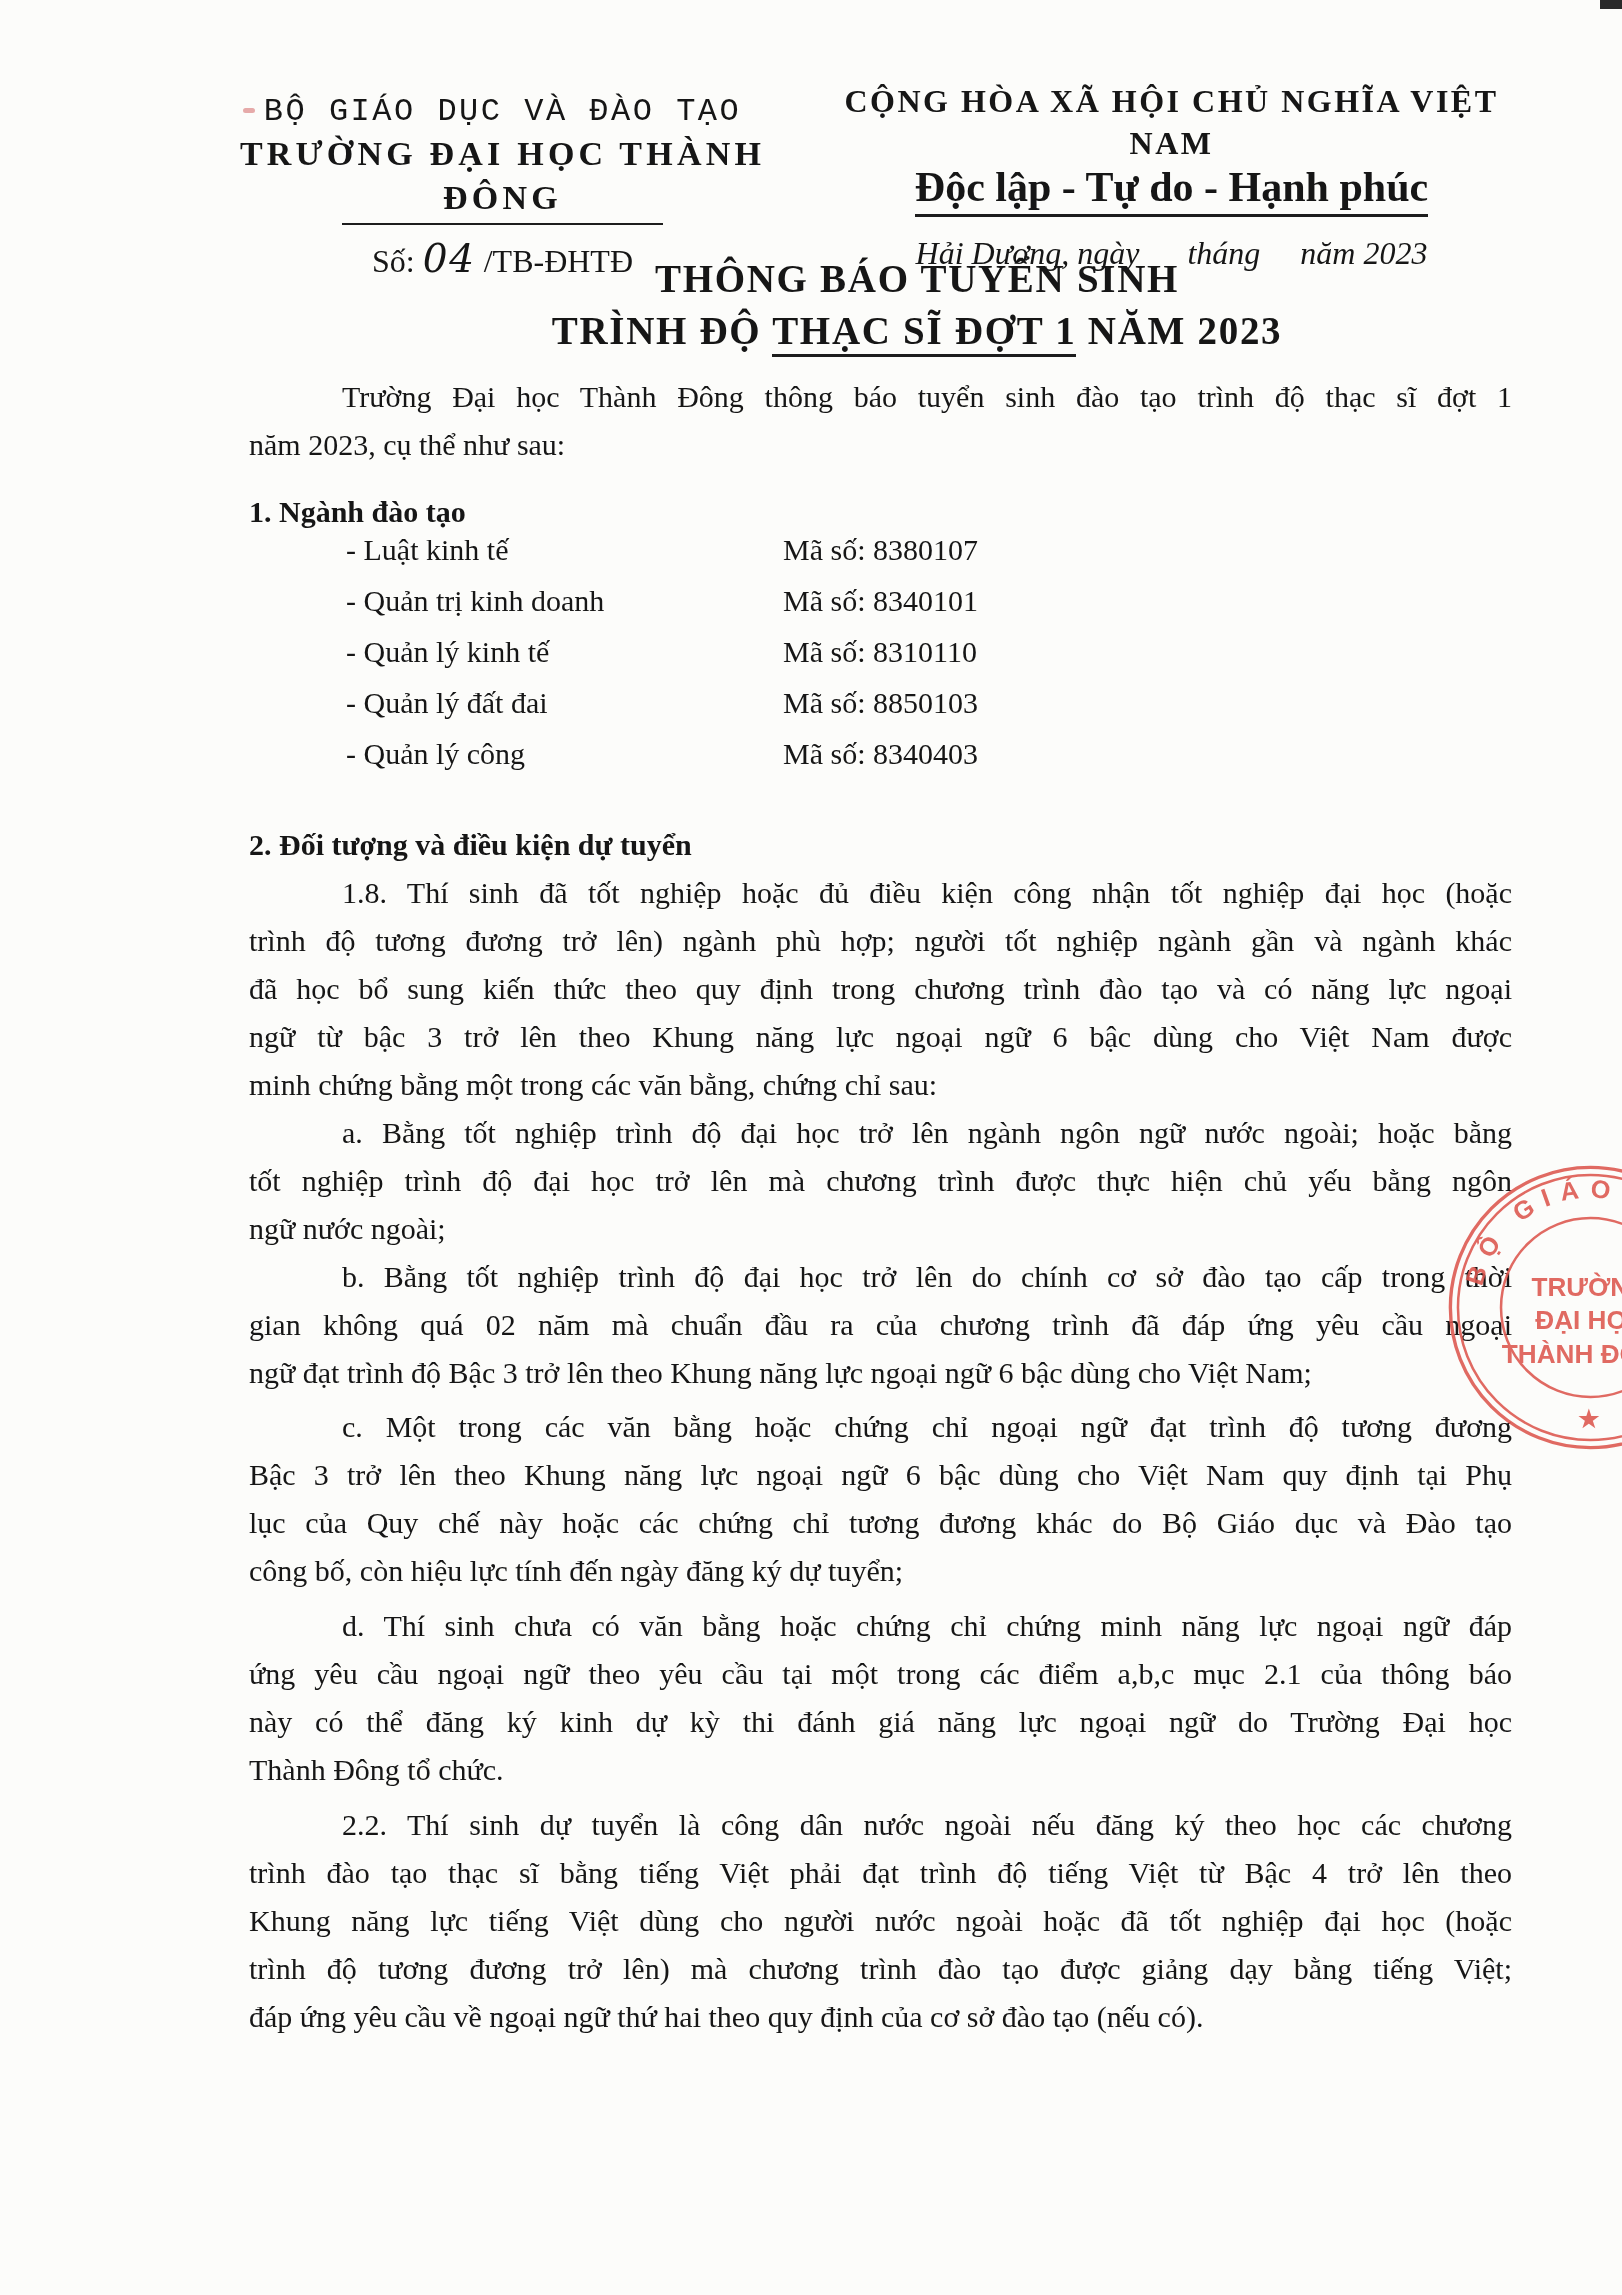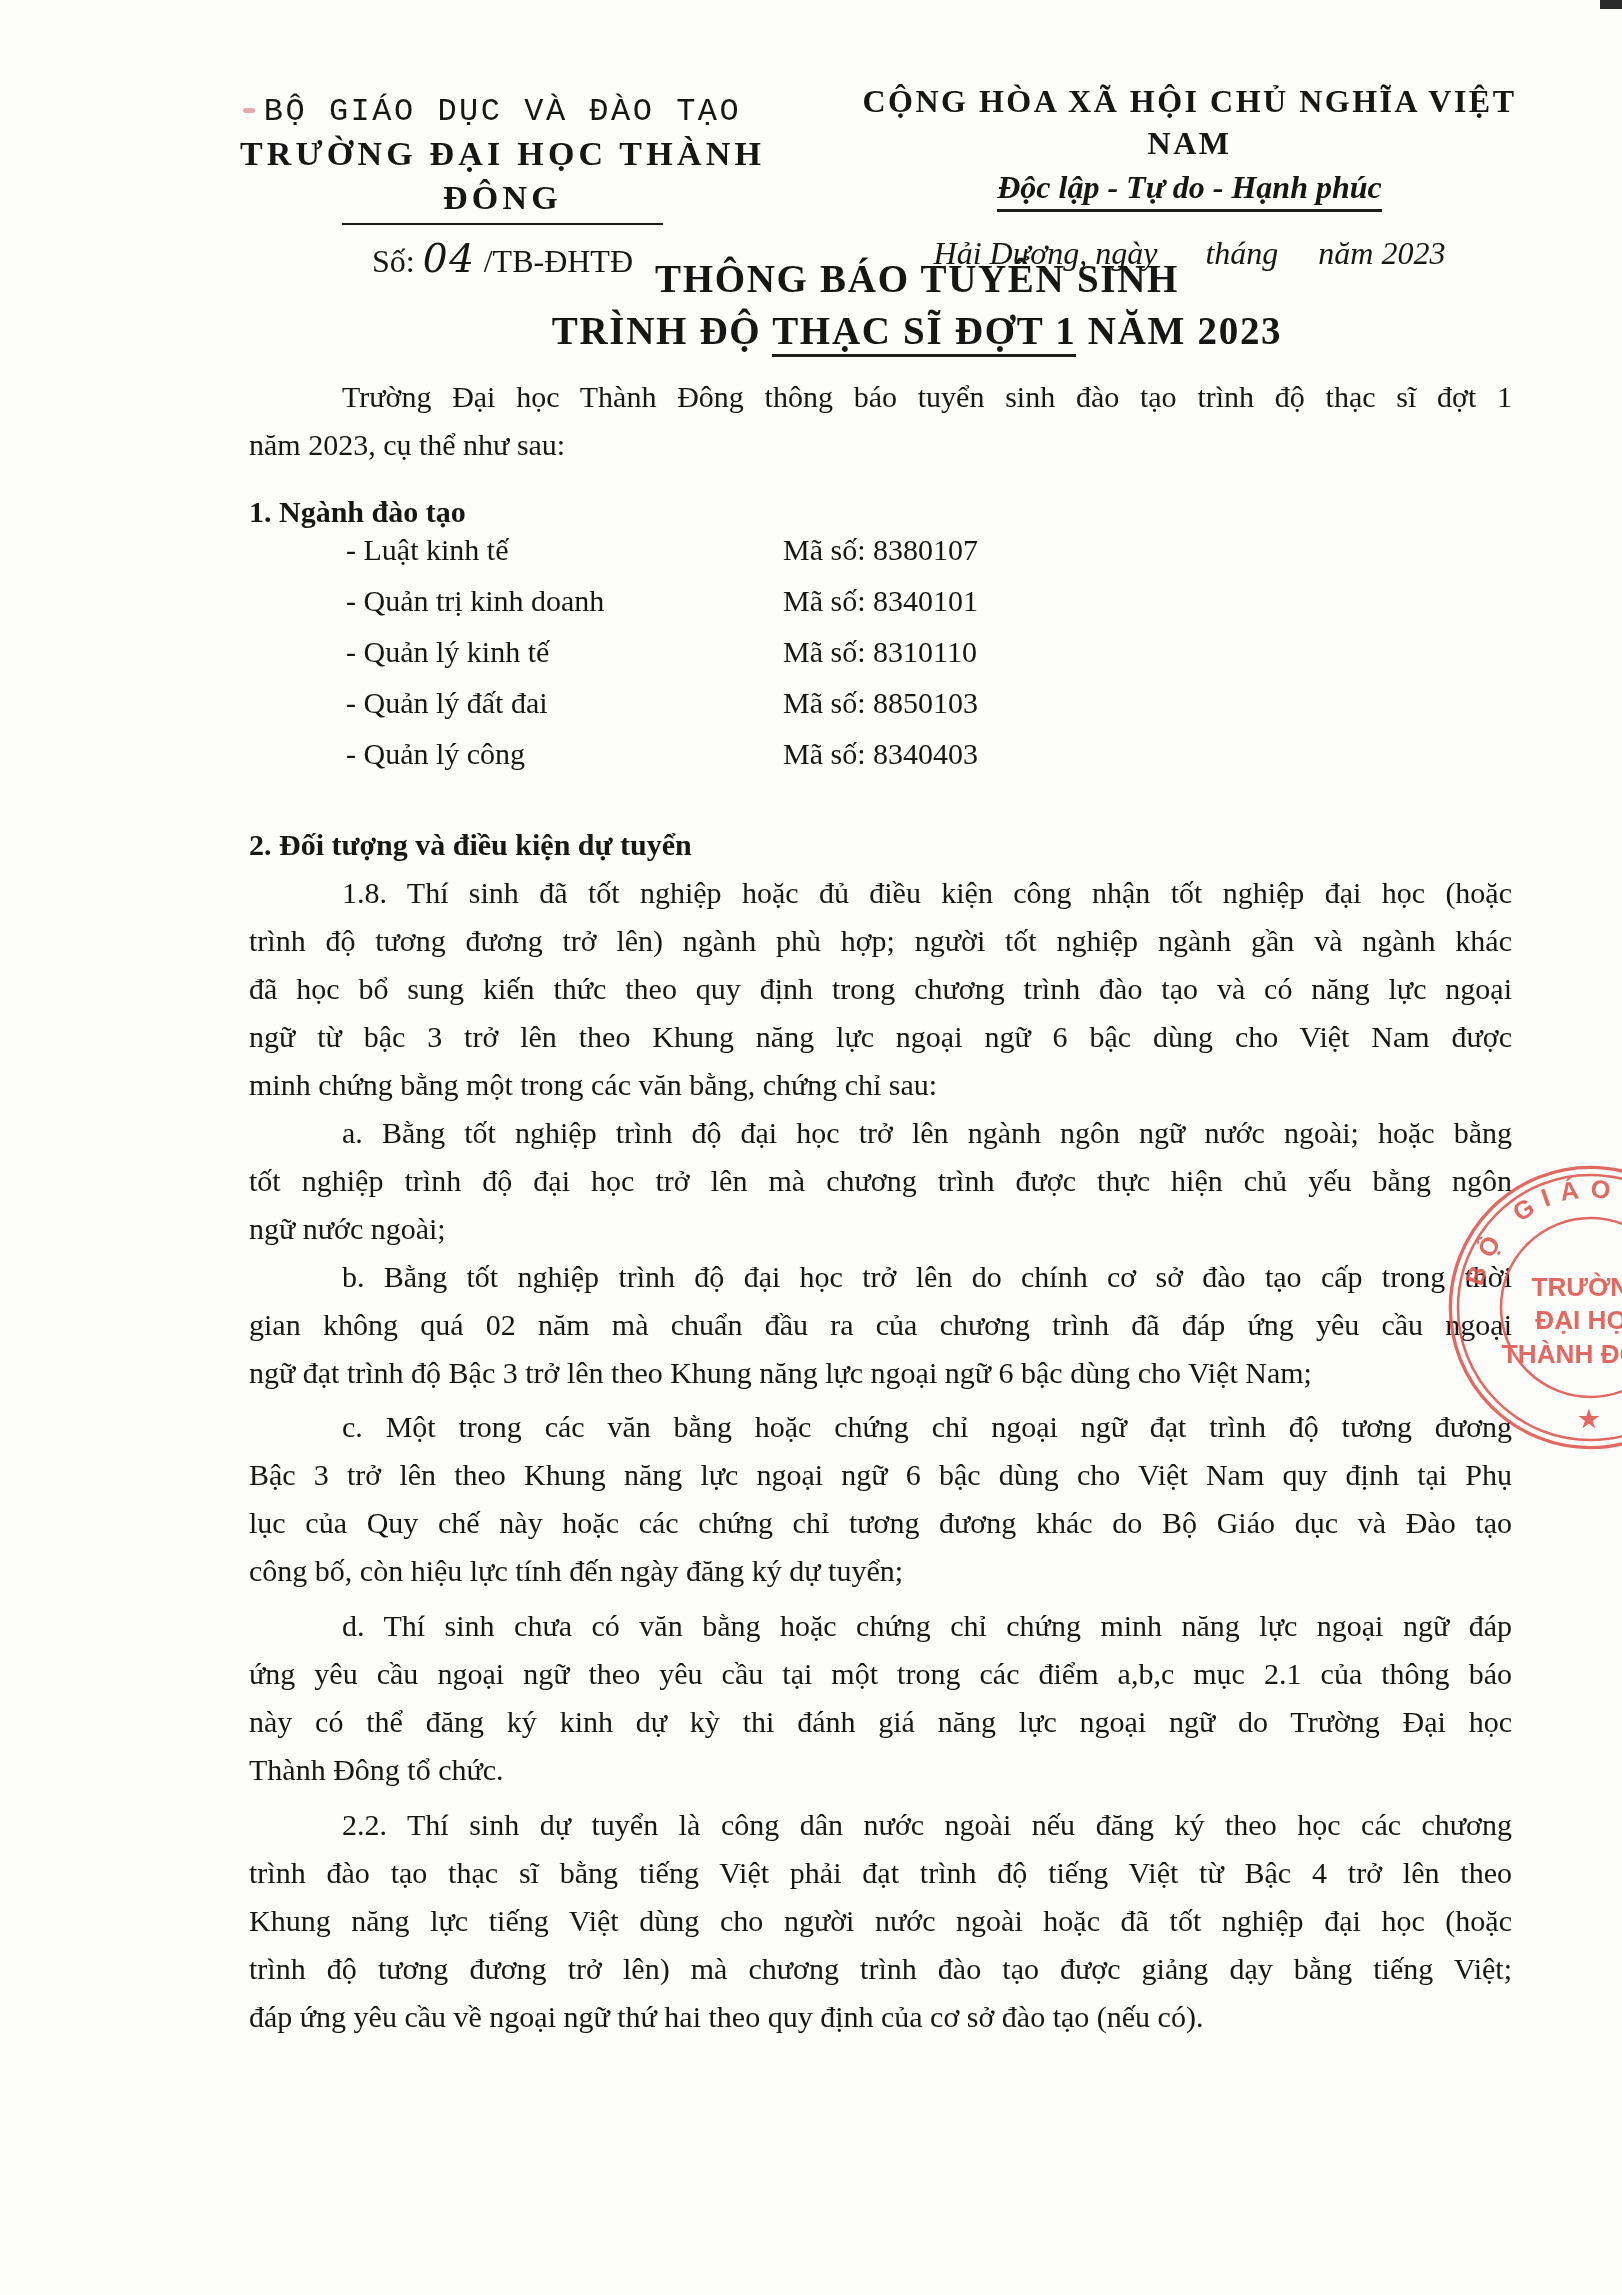--- a/index.html
+++ b/index.html
@@ -11,23 +11,23 @@
     font-family:"Liberation Serif","DejaVu Serif",serif;
     color:#161616;
   }
   
   .hdr-left{position:absolute;left:207px;top:91px;width:591px;text-align:center;}
   .hdr-left .ministry{font-size:32px;line-height:41px;letter-spacing:2.5px;font-family:Liberation Mono, monospace;}
   .hdr-left .university{font-size:34px;line-height:44px;font-weight:bold;letter-spacing:4.2px;}
   .hdr-left .rule{width:321px;border-top:2.5px solid #1d1d1d;margin:3.4px auto 0;}
   .hdr-left .docnum{margin-top:12px;font-size:32px;line-height:44px;}
   .docnum .hand{font-family:"DejaVu Serif",serif;font-style:italic;font-size:39px;letter-spacing:1.7px;}
-  .hdr-right{position:absolute;left:826px;top:80px;width:727px;text-align:center;}
+  .hdr-right{position:absolute;left:808px;top:80px;width:727px;text-align:center;}
   .hdr-right .motto1{font-size:32px;line-height:42px;font-weight:bold;letter-spacing:2.5px;}
-  .hdr-right .motto2{font-size:32px;line-height:46px;font-weight:bold;font-style:italic;}
+  .hdr-right .motto2{font-size:42px;line-height:46px;font-weight:bold;}
   .hdr-right .motto2 span{border-bottom:3.4px solid #1d1d1d;padding-bottom:4.2px;}
   .hdr-right .dateline{margin-top:22px;font-size:32px;line-height:42px;font-style:italic;white-space:pre;}
   
   .title-block{position:absolute;left:368px;top:253px;width:1098px;text-align:center;font-weight:bold;}
   .title-l1{font-size:39px;line-height:51px;letter-spacing:1.7px;}
   .title-l2{font-size:39px;line-height:54px;letter-spacing:1.7px;}
   .title-l2 .u{border-bottom:3.4px solid #1d1d1d;padding-bottom:2px;}
   
   .body-text{position:absolute;left:249px;top:373px;width:1263px;font-size:30px;line-height:48px;}
   .line{text-align:justify;text-align-last:justify;}

